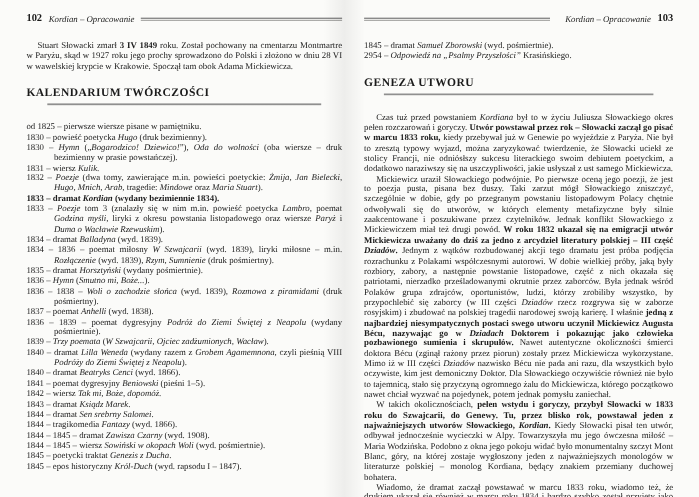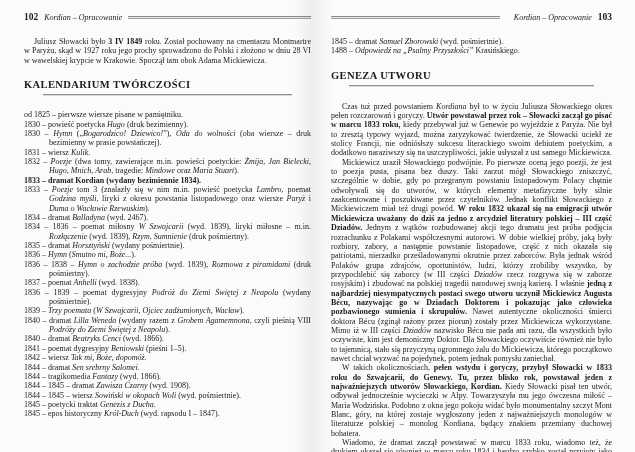--- a/index.html
+++ b/index.html
@@ -36,78 +36,79 @@
     background:linear-gradient(#8f8f8f 0 1px,#d9d9d7 1px 2px);}
 
   .entries{margin-top:14px;font-size:8px;line-height:9.35px;}
   .entry{text-align:justify;padding-left:25px;text-indent:-25px;}
 
   .paras{margin-top:15px;}
   .para{margin:0;font-size:8px;line-height:9.35px;text-align:justify;text-indent:11px;}
 
   .f-i{font-style:italic;}
   .f-b{font-weight:bold;}
-  .f-bi{font-weight:bold;}
+  .f-bi{font-weight:bold;font-style:italic;}
 </style>
 </head>
 <body>
 
 <div class="spread">
 
   <div class="page page-left">
     <div class="page-header">
       <span class="pageno">102</span>
       <span class="running">Kordian – Opracowanie</span>
       <span class="header-rule"></span>
     </div>
 
-    <p class="intro"><span>Juliusz Słowacki było </span><span class="f-b">3 IV 1849</span><span> roku. Został pochowany na cmentarzu Montmartre w Paryżu, skąd w 1927 roku jego prochy sprowadzono do Polski i złożono w dniu 28 VI w wawelskiej krypcie w Krakowie. Spoczął tam obok Adama Mickiewicza.</span></p>
+    <p class="intro"><span>Stuart Słowacki zmarł </span><span class="f-b">3 IV 1849</span><span> roku. Został pochowany na cmentarzu Montmartre w Paryżu, skąd w 1927 roku jego prochy sprowadzono do Polski i złożono w dniu 28 VI w wawelskiej krypcie w Krakowie. Spoczął tam obok Adama Mickiewicza.</span></p>
 
     <h2 class="section-title">KALENDARIUM TWÓRCZOŚCI</h2>
     <div class="heading-rule"></div>
 
     <div class="entries">
         <div class="entry"><span>od 1825 – pierwsze wiersze pisane w pamiętniku.</span></div>
         <div class="entry"><span>1830 – powieść poetycka </span><span class="f-i">Hugo</span><span> (druk bezimienny).</span></div>
         <div class="entry"><span>1830 – </span><span class="f-i">Hymn</span><span> („</span><span class="f-i">Bogarodzico! Dziewico!</span><span>”), </span><span class="f-i">Oda do wolności</span><span> (oba wiersze – druk bezimienny w prasie powstańczej).</span></div>
         <div class="entry"><span>1831 – wiersz </span><span class="f-i">Kulik</span><span>.</span></div>
         <div class="entry"><span>1832 – </span><span class="f-i">Poezje</span><span> (dwa tomy, zawierające m.in. powieści poetyckie: </span><span class="f-i">Żmija</span><span>, </span><span class="f-i">Jan Bielecki</span><span>, </span><span class="f-i">Hugo</span><span>, </span><span class="f-i">Mnich</span><span>, </span><span class="f-i">Arab</span><span>, tragedie: </span><span class="f-i">Mindowe</span><span> oraz </span><span class="f-i">Maria Stuart</span><span>).</span></div>
         <div class="entry"><span class="f-b">1833 – dramat </span><span class="f-bi">Kordian</span><span class="f-b"> (wydany bezimiennie 1834).</span></div>
         <div class="entry"><span>1833 – </span><span class="f-i">Poezje</span><span> tom 3 (znalazły się w nim m.in. powieść poetycka </span><span class="f-i">Lambro</span><span>, poemat </span><span class="f-i">Godzina myśli</span><span>, liryki z okresu powstania listopadowego oraz wiersze </span><span class="f-i">Paryż</span><span> i </span><span class="f-i">Duma o Wacławie Rzewuskim</span><span>).</span></div>
-        <div class="entry"><span>1834 – dramat </span><span class="f-i">Balladyna</span><span> (wyd. 2467).</span></div>
+        <div class="entry"><span>1834 – dramat </span><span class="f-i">Balladyna</span><span> (wyd. 1839).</span></div>
         <div class="entry"><span>1834 – 1836 – poemat miłosny </span><span class="f-i">W Szwajcarii</span><span> (wyd. 1839), liryki miłosne – m.in. </span><span class="f-i">Rozłączenie</span><span> (wyd. 1839), </span><span class="f-i">Rzym</span><span>, </span><span class="f-i">Sumnienie</span><span> (druk pośmiertny).</span></div>
         <div class="entry"><span>1835 – dramat </span><span class="f-i">Horsztyński</span><span> (wydany pośmiertnie).</span></div>
         <div class="entry"><span>1836 – </span><span class="f-i">Hymn</span><span> (</span><span class="f-i">Smutno mi, Boże...</span><span>).</span></div>
-        <div class="entry"><span>1836 – 1838 – </span><span class="f-i">Hymn o zachodzie próba</span><span> (wyd. 1839), </span><span class="f-i">Rozmowa z piramidami</span><span> (druk pośmiertny).</span></div>
+        <div class="entry"><span>1836 – 1838 – </span><span class="f-i">Woli o zachodzie słońca</span><span> (wyd. 1839), </span><span class="f-i">Rozmowa z piramidami</span><span> (druk pośmiertny).</span></div>
         <div class="entry"><span>1837 – poemat </span><span class="f-i">Anhelli</span><span> (wyd. 1838).</span></div>
         <div class="entry"><span>1836 – 1839 – poemat dygresyjny </span><span class="f-i">Podróż do Ziemi Świętej z Neapolu</span><span> (wydany pośmiertnie).</span></div>
         <div class="entry"><span>1839 – </span><span class="f-i">Trzy poemata</span><span> (</span><span class="f-i">W Szwajcarii, Ojciec zadżumionych, Wacław</span><span>).</span></div>
         <div class="entry"><span>1840 – dramat </span><span class="f-i">Lilla Weneda</span><span> (wydany razem z </span><span class="f-i">Grobem Agamemnona</span><span>, czyli pieśnią VIII </span><span class="f-i">Podróży do Ziemi Świętej z Neapolu</span><span>).</span></div>
         <div class="entry"><span>1840 – dramat </span><span class="f-i">Beatryks Cenci</span><span> (wyd. 1866).</span></div>
         <div class="entry"><span>1841 – poemat dygresyjny </span><span class="f-i">Beniowski</span><span> (pieśni 1–5).</span></div>
         <div class="entry"><span>1842 – wiersz </span><span class="f-i">Tak mi, Boże, dopomóż</span><span>.</span></div>
+        <div class="entry"><span>1843 – dramat </span><span class="f-i">Ksiądz Marek</span><span>.</span></div>
         <div class="entry"><span>1844 – dramat </span><span class="f-i">Sen srebrny Salomei</span><span>.</span></div>
         <div class="entry"><span>1844 – tragikomedia </span><span class="f-i">Fantazy</span><span> (wyd. 1866).</span></div>
         <div class="entry"><span>1844 – 1845 – dramat </span><span class="f-i">Zawisza Czarny</span><span> (wyd. 1908).</span></div>
         <div class="entry"><span>1844 – 1845 – wiersz </span><span class="f-i">Sowiński w okopach Woli</span><span> (wyd. pośmiertnie).</span></div>
         <div class="entry"><span>1845 – poetycki traktat </span><span class="f-i">Genezis z Ducha</span><span>.</span></div>
         <div class="entry"><span>1845 – epos historyczny </span><span class="f-i">Król-Duch</span><span> (wyd. rapsodu I – 1847).</span></div>
       </div>
   </div>
 
   <div class="page page-right">
     <div class="page-header">
       <span class="header-rule"></span>
       <span class="running">Kordian – Opracowanie</span>
       <span class="pageno">103</span>
     </div>
 
     <div class="entries">
         <div class="entry"><span>1845 – dramat </span><span class="f-i">Samuel Zborowski</span><span> (wyd. pośmiertnie).</span></div>
-        <div class="entry"><span>1488 – </span><span class="f-i">Odpowiedź na „Psalmy Przyszłości”</span><span> Krasińskiego.</span></div>
+        <div class="entry"><span>2954 – </span><span class="f-i">Odpowiedź na „Psalmy Przyszłości”</span><span> Krasińskiego.</span></div>
       </div>
 
     <h2 class="section-title">GENEZA UTWORU</h2>
     <div class="heading-rule"></div>
 
     <div class="paras">
         <div class="para"><span>Czas tuż przed powstaniem </span><span class="f-i">Kordiana</span><span> był to w życiu Juliusza Słowackiego okres pełen rozczarowań i goryczy. </span><span class="f-b">Utwór powstawał przez rok – Słowacki zaczął go pisać w marcu 1833 roku,</span><span> kiedy przebywał już w Genewie po wyjeździe z Paryża. Nie był to zresztą typowy wyjazd, można zaryzykować twierdzenie, że Słowacki uciekł ze stolicy Francji, nie odniósłszy sukcesu literackiego swoim debiutem poetyckim, a dodatkowo naraziwszy się na uszczypliwości, jakie usłyszał z ust samego Mickiewicza.</span></div>
         <div class="para"><span>Mickiewicz uraził Słowackiego podwójnie. Po pierwsze oceną jego poezji, że jest to poezja pusta, pisana bez duszy. Taki zarzut mógł Słowackiego zniszczyć, szczególnie w dobie, gdy po przegranym powstaniu listopadowym Polacy chętnie odwoływali się do utworów, w których elementy metafizyczne były silnie zaakcentowane i poszukiwane przez czytelników. Jednak konflikt Słowackiego z Mickiewiczem miał też drugi powód. </span><span class="f-b">W roku 1832 ukazał się na emigracji utwór Mickiewicza uważany do dziś za jedno z arcydzieł literatury polskiej – III część </span><span class="f-bi">Dziadów</span><span class="f-b">.</span><span> Jednym z wątków rozbudowanej akcji tego dramatu jest próba podjęcia rozrachunku z Polakami współczesnymi autorowi. W dobie wielkiej próby, jaką były rozbiory, zabory, a następnie powstanie listopadowe, część z nich okazała się patriotami, nierzadko prześladowanymi okrutnie przez zaborców. Była jednak wśród Polaków grupa zdrajców, oportunistów, ludzi, którzy zrobiliby wszystko, by przypochlebić się zaborcy (w III części </span><span class="f-i">Dziadów</span><span> rzecz rozgrywa się w zaborze rosyjskim) i zbudować na polskiej tragedii narodowej swoją karierę. I właśnie </span><span class="f-b">jedną z najbardziej niesympatycznych postaci swego utworu uczynił Mickiewicz Augusta Bécu, nazywając go w </span><span class="f-bi">Dziadach</span><span class="f-b"> Doktorem i pokazując jako człowieka pozbawionego sumienia i skrupułów.</span><span> Nawet autentyczne okoliczności śmierci doktora Bécu (zginął rażony przez piorun) zostały przez Mickiewicza wykorzystane. Mimo iż w III części </span><span class="f-i">Dziadów</span><span> nazwisko Bécu nie pada ani razu, dla wszystkich było oczywiste, kim jest demoniczny Doktor. Dla Słowackiego oczywiście również nie było to tajemnicą, stało się przyczyną ogromnego żalu do Mickiewicza, którego początkowo nawet chciał wyzwać na pojedynek, potem jednak pomysłu zaniechał.</span></div>
         <div class="para"><span>W takich okolicznościach, </span><span class="f-b">pełen wstydu i goryczy, przybył Słowacki w 1833 roku do Szwajcarii, do Genewy. Tu, przez blisko rok, powstawał jeden z najważniejszych utworów Słowackiego, </span><span class="f-bi">Kordian</span><span class="f-b">.</span><span> Kiedy Słowacki pisał ten utwór, odbywał jednocześnie wycieczki w Alpy. Towarzyszyła mu jego ówczesna miłość – Maria Wodzińska. Podobno z okna jego pokoju widać było monumentalny szczyt Mont Blanc, góry, na której zostaje wygłoszony jeden z najważniejszych monologów w literaturze polskiej – monolog Kordiana, będący znakiem przemiany duchowej bohatera.</span></div>
         <div class="para"><span>Wiadomo, że dramat zaczął powstawać w marcu 1833 roku, wiadomo też, że drukiem ukazał się również w marcu roku 1834 i bardzo szybko został przyjęty jako odpowiedź na zarzuty oraz ataki Mickiewicza. Było to jednak przede wszystkim </span></div>

